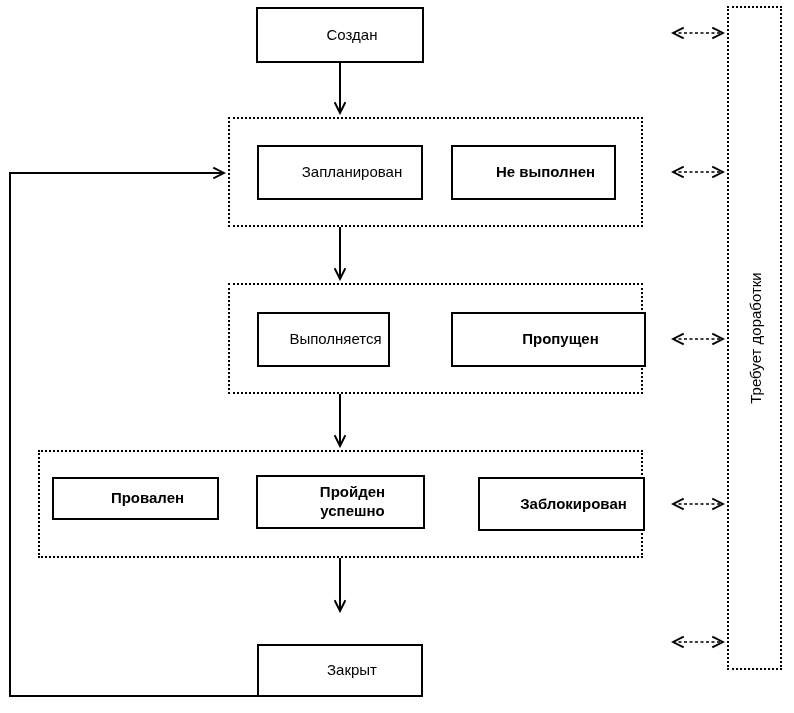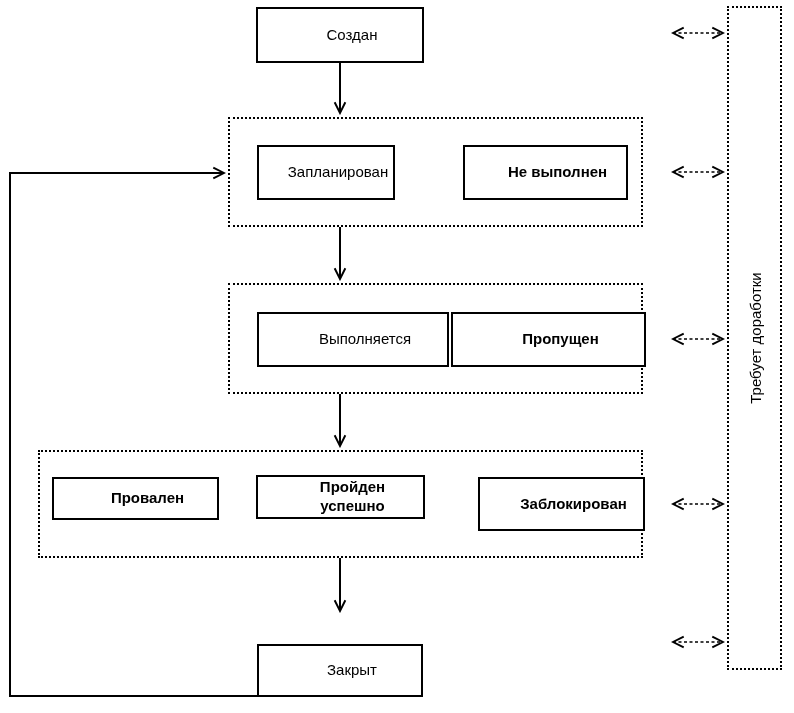--- a/index.html
+++ b/index.html
@@ -96,41 +96,41 @@
   </svg>
 
   <div class="group" style="left:228px; top:117px; width:415px; height:110px;"></div>
   <div class="group" style="left:228px; top:283px; width:415px; height:111px;"></div>
   <div class="group" style="left:38px; top:450px; width:605px; height:108px;"></div>
 
   <div class="node" style="left:256px; top:7px; width:168px; height:56px;">
     <span class="lbl">Создан</span>
   </div>
 
-  <div class="node" style="left:257px; top:145px; width:138px; height:55px;">
+  <div class="node" style="left:257px; top:145px; width:166px; height:55px;">
     <span class="lbl">Запланирован</span>
   </div>
 
-  <div class="node bold" style="left:451px; top:145px; width:165px; height:55px;margin-left:12px;">
+  <div class="node bold" style="left:451px; top:145px; width:165px; height:55px;">
     <span class="lbl">Не выполнен</span>
   </div>
 
-  <div class="node" style="left:257px; top:312px; width:192px; height:55px;">
+  <div class="node" style="left:257px; top:312px; width:133px; height:55px;">
     <span class="lbl">Выполняется</span>
   </div>
 
   <div class="node bold" style="left:451px; top:312px; width:195px; height:55px;">
     <span class="lbl">Пропущен</span>
   </div>
 
   <div class="node bold" style="left:52px; top:477px; width:167px; height:43px;">
     <span class="lbl">Провален</span>
   </div>
 
-  <div class="node bold" style="left:256px; top:475px; width:169px; height:44px;">
+  <div class="node bold" style="left:256px; top:475px; width:169px; height:54px;">
     <span class="lbl narrow">Пройден успешно</span>
   </div>
 
   <div class="node bold" style="left:450px; top:477px; width:167px; height:54px;margin-left:28px;">
     <span class="lbl">Заблокирован</span>
   </div>
 
   <div class="node" style="left:257px; top:615px; width:166px; height:53px;margin-top:29px;">
     <span class="lbl">Закрыт</span>
   </div>

